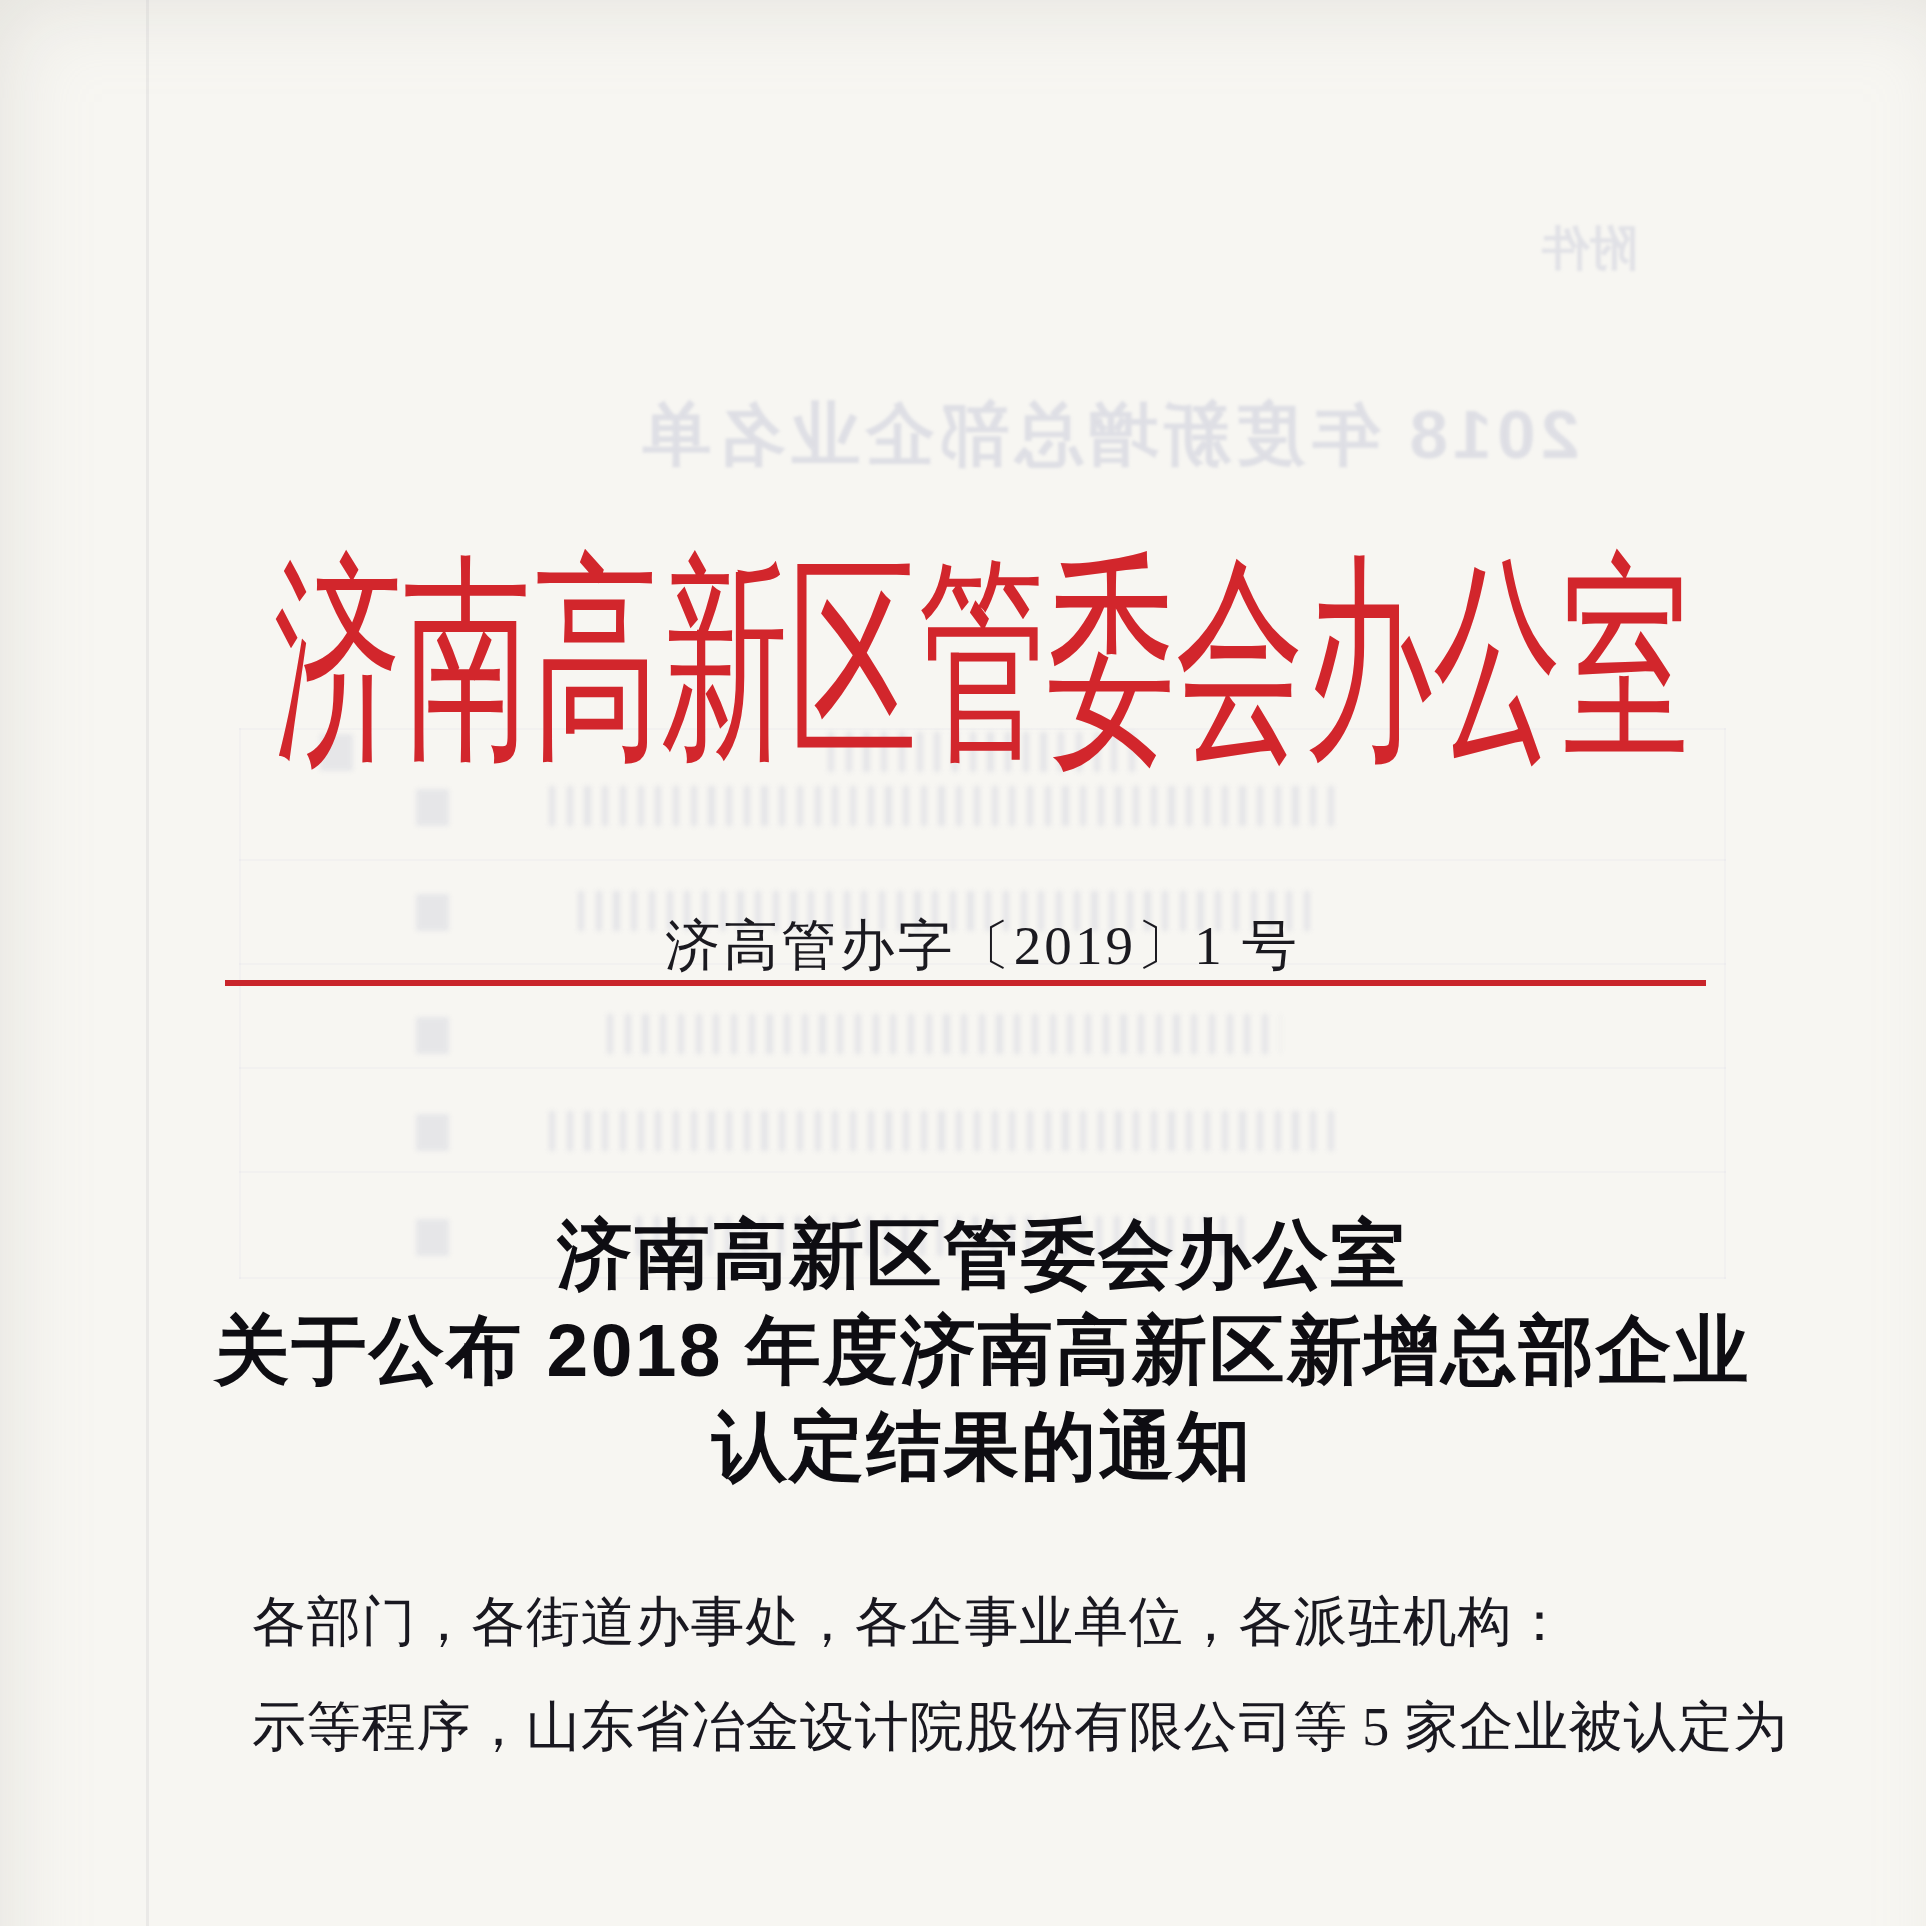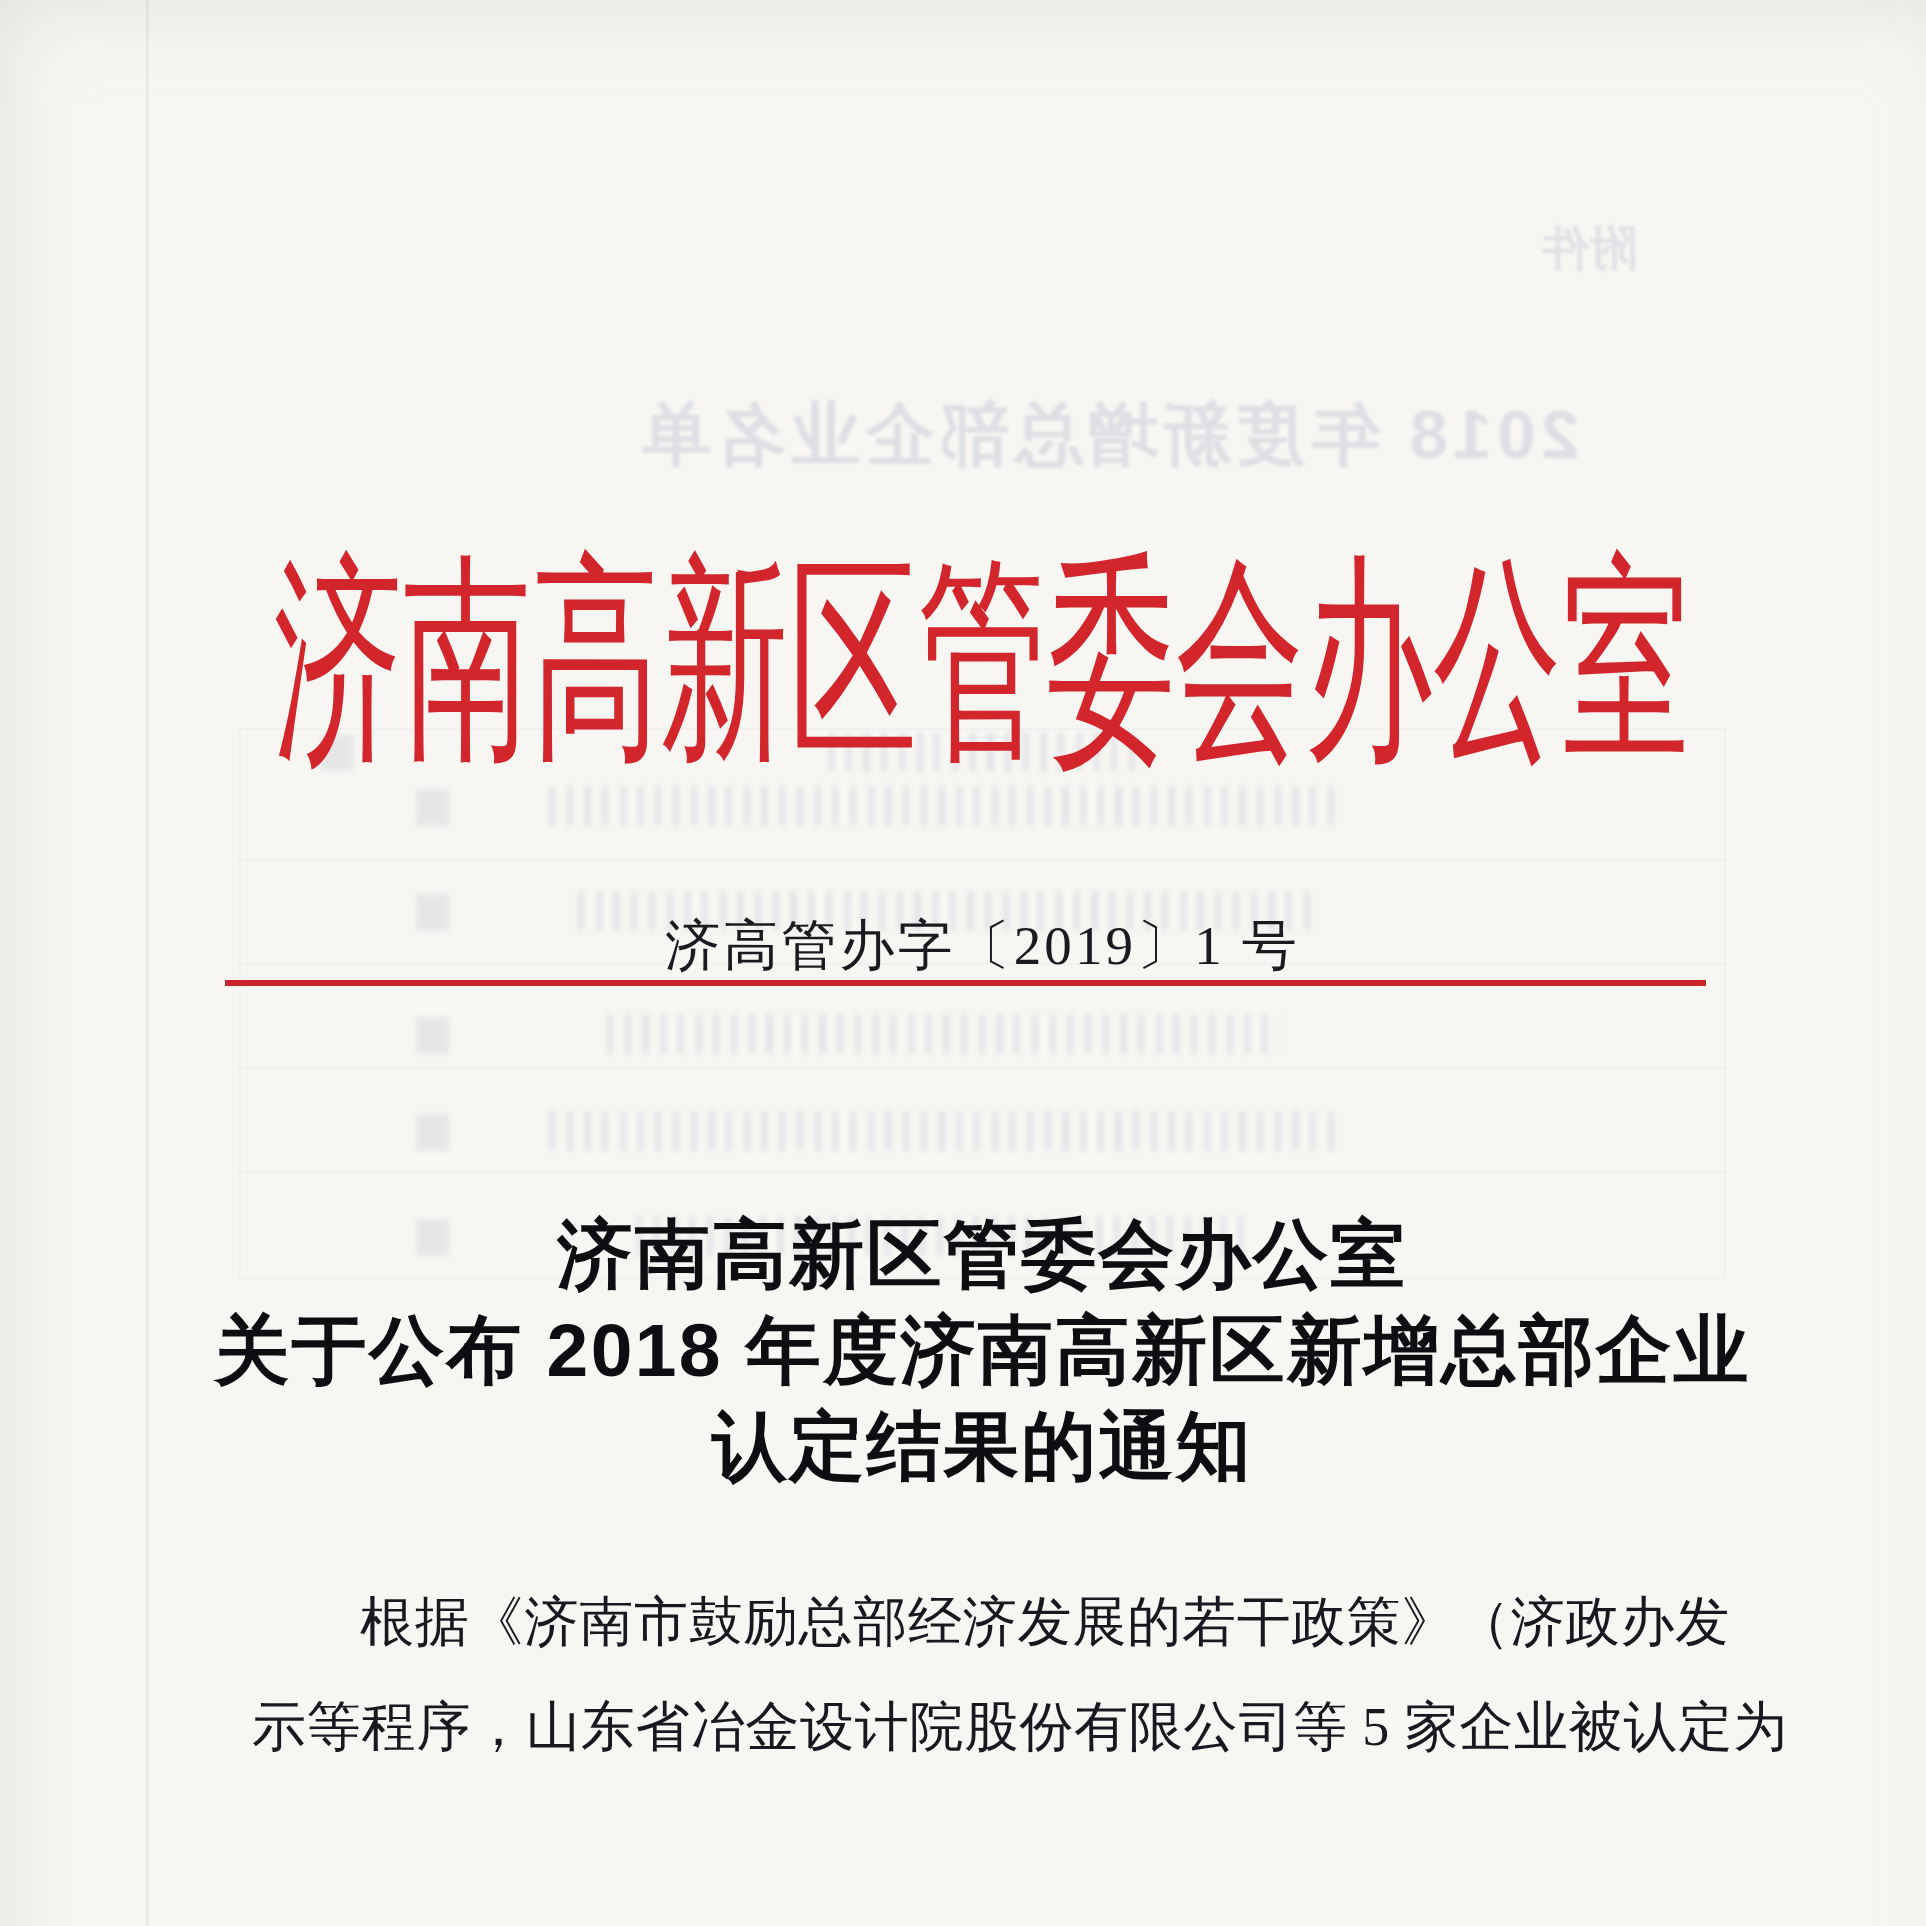--- a/index.html
+++ b/index.html
@@ -81,19 +81,19 @@
 
   <div class="abs" id="red-rule"></div>
 
   <div class="abs" id="notice-title">
     <div>济南高新区管委会办公室</div>
     <div>关于公布 2018 年度济南高新区新增总部企业</div>
     <div>认定结果的通知</div>
   </div>
 
   <div class="abs" id="body-block">
-    <div class="line indent">根据《济南市鼓励总部经济发展的若干政策》（济政办发</div>
+    <div class="line">各部门，各街道办事处，各企事业单位，各派驻机构：</div>
     <div class="line">示等程序，山东省冶金设计院股份有限公司等 5 家企业被认定为</div>
 
   </div>
 
 </div>
 
 
 </body></html>

